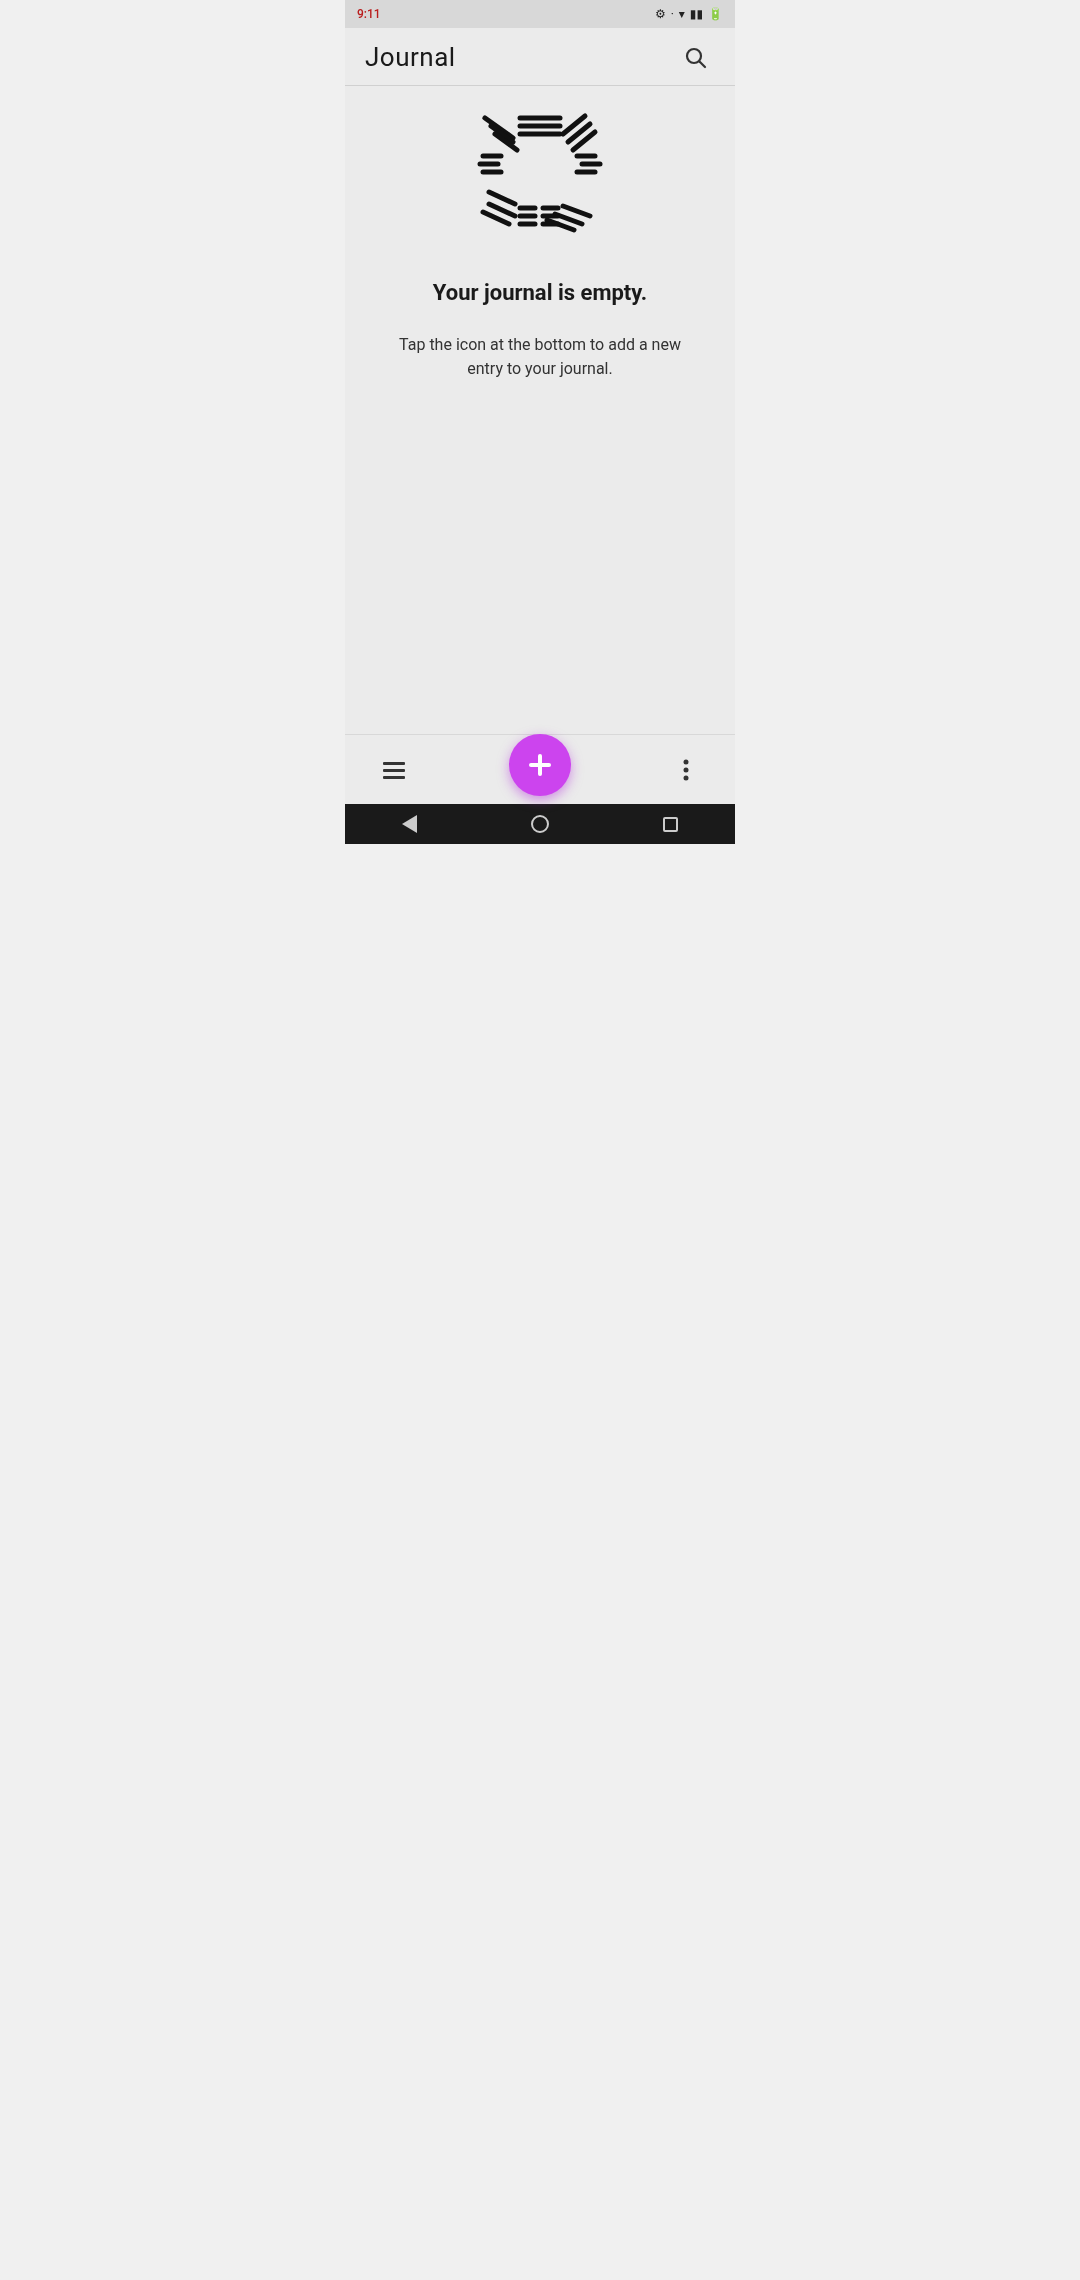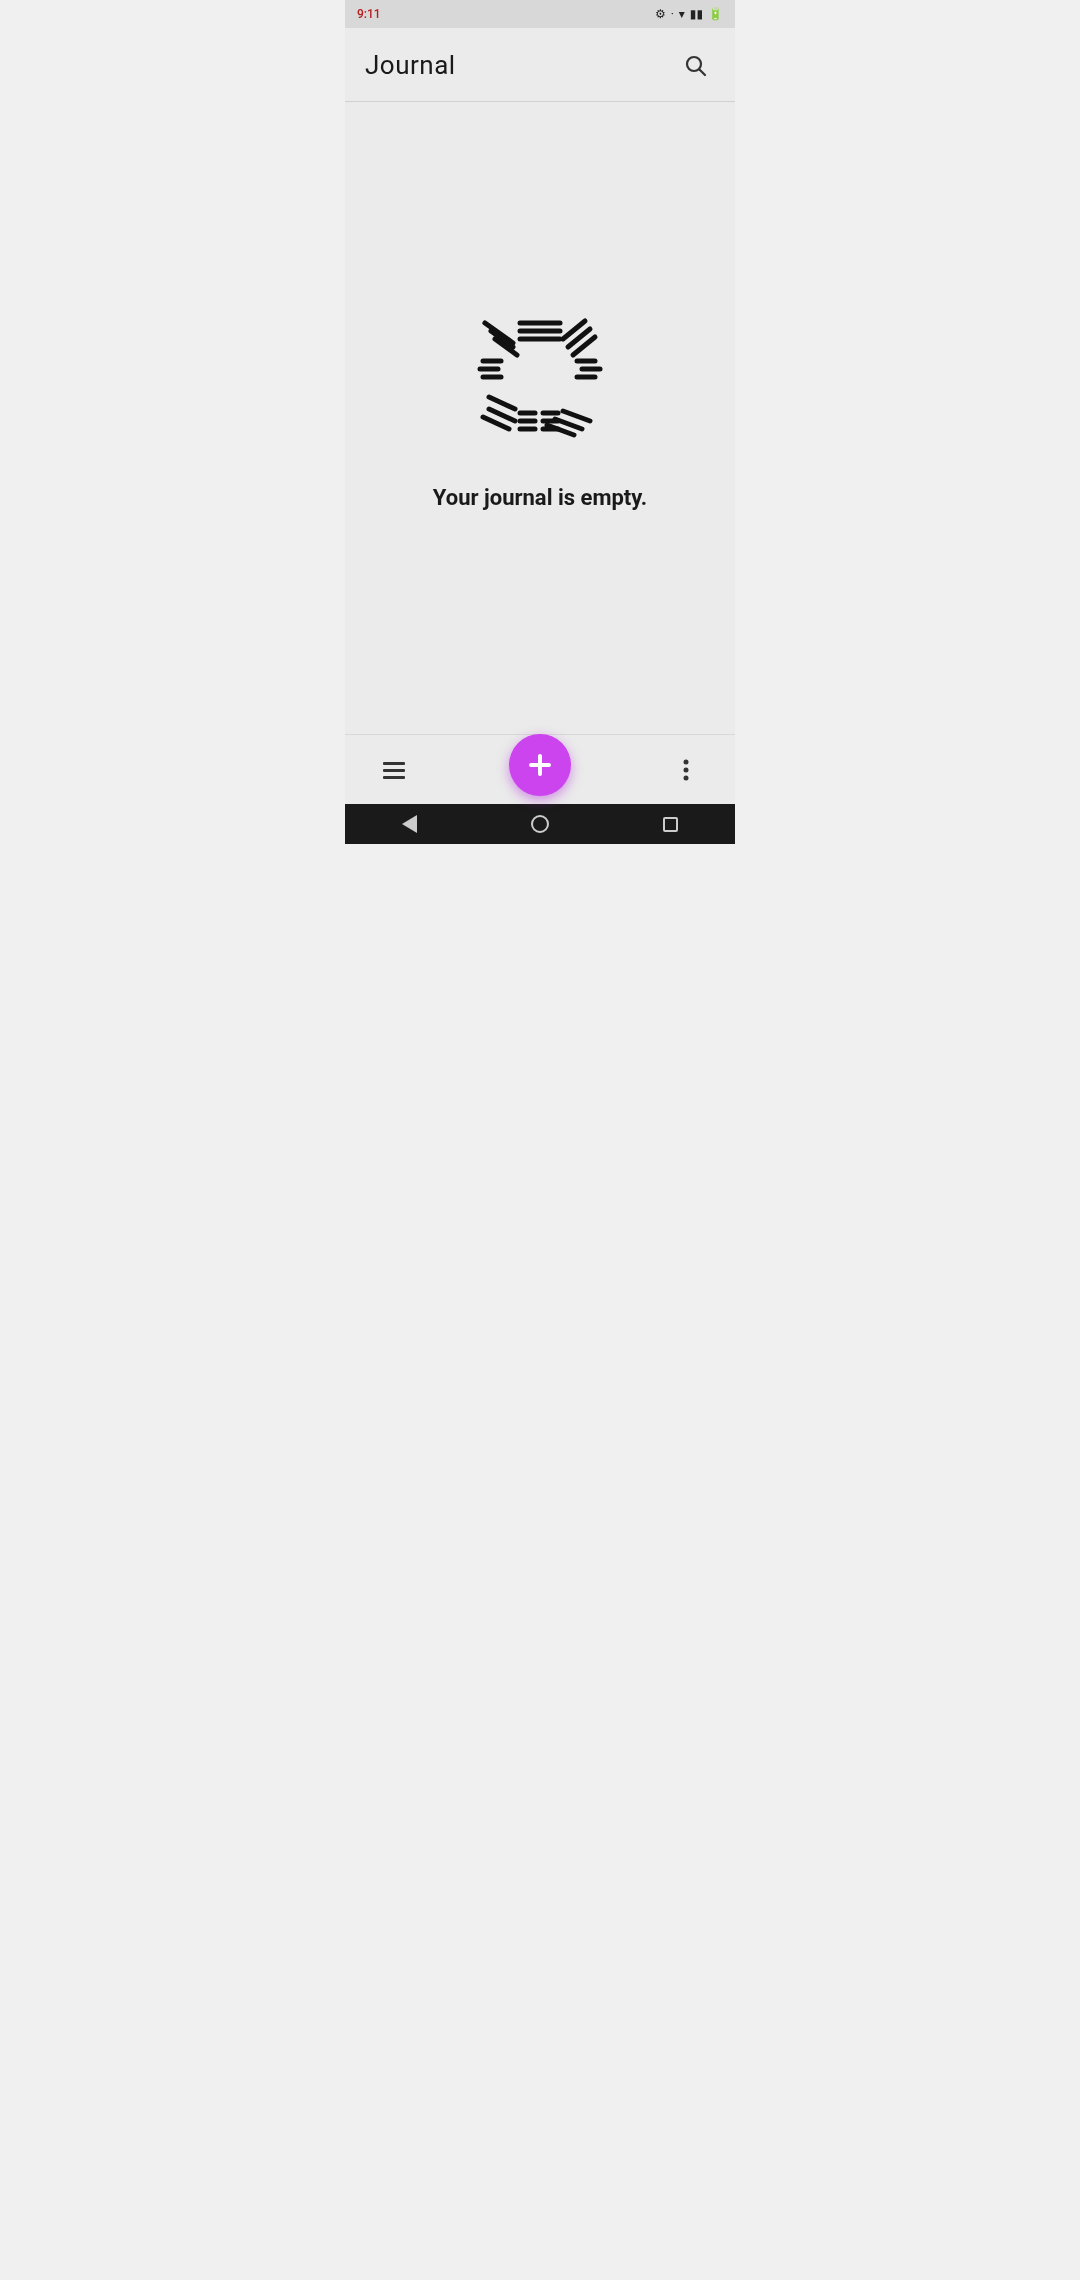--- a/index.html
+++ b/index.html
@@ -45,21 +45,21 @@
     }
 
     .status-icon {
       font-size: 12px;
       color: #222;
     }
 
     
     .app-bar {
       background: #ebebeb;
-      height: 74px;
+      height: 58px;
       display: flex;
       align-items: center;
       justify-content: space-between;
       padding: 0 20px;
       border-bottom: 1px solid #d0d0d0;
       flex-shrink: 0;
     }
 
     .app-title {
       font-size: 26px;
@@ -88,21 +88,21 @@
       stroke-linecap: round;
       stroke-linejoin: round;
     }
 
     
     .main-content {
       flex: 1;
       display: flex;
       flex-direction: column;
       align-items: center;
-      justify-content: center;
+      justify-content: flex-start;
       background: #ebebeb;
       padding: 20px 30px;
       position: relative;
       gap: 12px;
     }
 
     
     .bagua-icon {
       width: 130px;
       height: 130px;
@@ -282,20 +282,21 @@
     <line x1="8" y1="50" x2="26" y2="50" stroke="#111" stroke-width="5" stroke-linecap="round"></line>
     <line x1="5" y1="58" x2="23" y2="58" stroke="#111" stroke-width="5" stroke-linecap="round"></line>
     <line x1="8" y1="66" x2="26" y2="66" stroke="#111" stroke-width="5" stroke-linecap="round"></line>
 
     <line x1="10" y1="12" x2="38" y2="32" stroke="#111" stroke-width="5" stroke-linecap="round"></line>
     <line x1="16" y1="20" x2="38" y2="36" stroke="#111" stroke-width="5" stroke-linecap="round"></line>
     <line x1="20" y1="28" x2="42" y2="44" stroke="#111" stroke-width="5" stroke-linecap="round"></line>
   </svg>
 
   <h2 class="empty-title">Your journal is empty.</h2>
+  <p class="empty-subtitle">Tap the icon at the bottom to add a new entry to your journal.</p>
 </div>
 
 <div class="bottom-nav">
   <button class="nav-btn" aria-label="Menu">
     <svg viewBox="0 0 26 26">
       <rect x="2" y="5" width="22" height="3" rx="1"></rect>
       <rect x="2" y="12" width="22" height="3" rx="1"></rect>
       <rect x="2" y="19" width="22" height="3" rx="1"></rect>
     </svg>
   </button>

